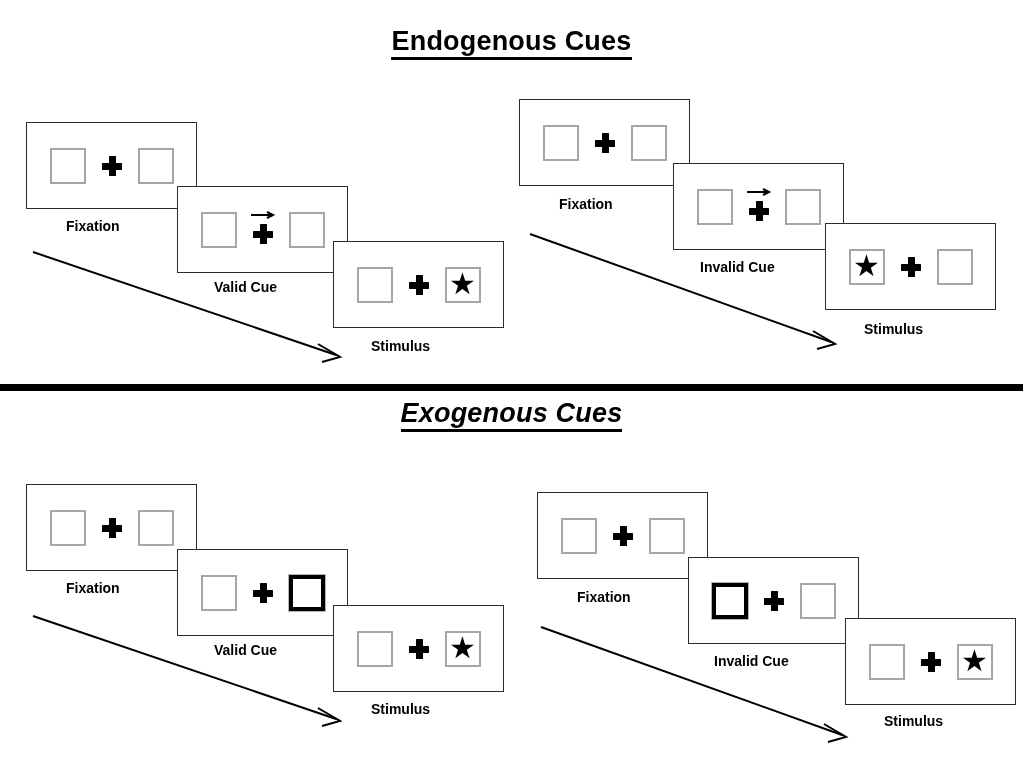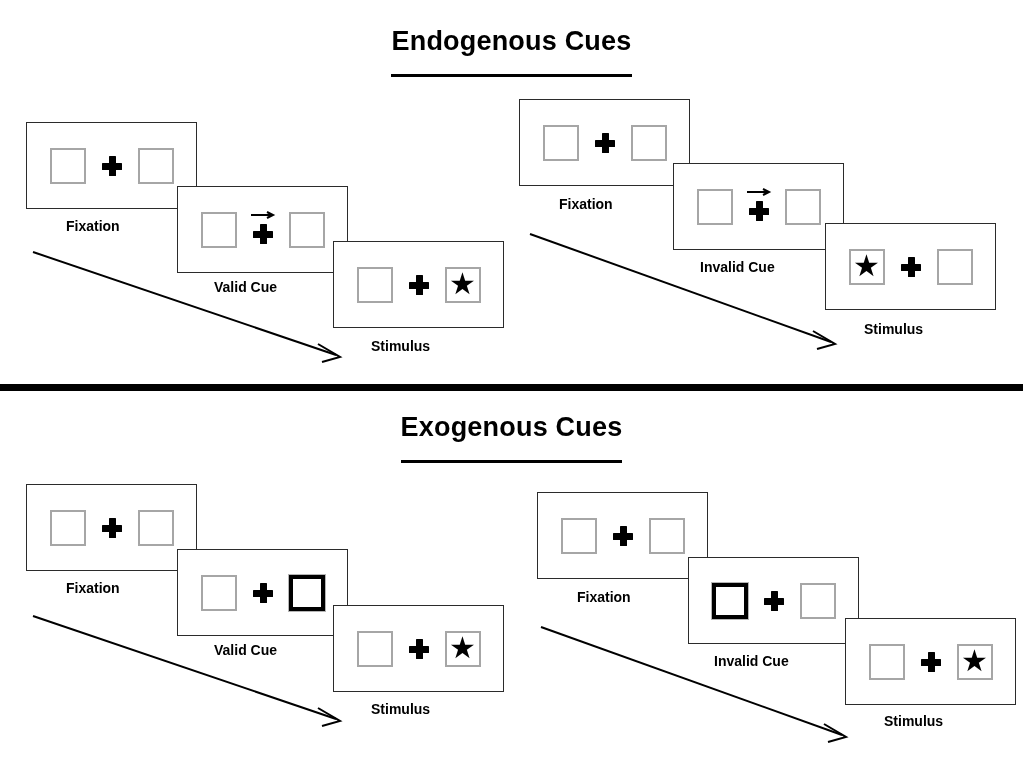--- a/index.html
+++ b/index.html
@@ -21,25 +21,25 @@
     position: absolute;
     width: 100%;
     left: 0;
     text-align: center;
     font-size: 27px;
     font-weight: bold;
     letter-spacing: 0.2px;
   }
   .section-title span {
     border-bottom: 3px solid #000;
-    padding-bottom: 18px;
+    padding-bottom: 1px;
     margin-top: 48px;
   }
   #title-endogenous { top: 26px; }
-  #title-exogenous  { top: 412px; }
+  #title-exogenous  { top: 398px; font-style: italic; }
 
   
   #section-divider {
     position: absolute;
     left: 0;
     top: 384px;
     width: 1023px;
     height: 7px;
     background: #000000;
   }

